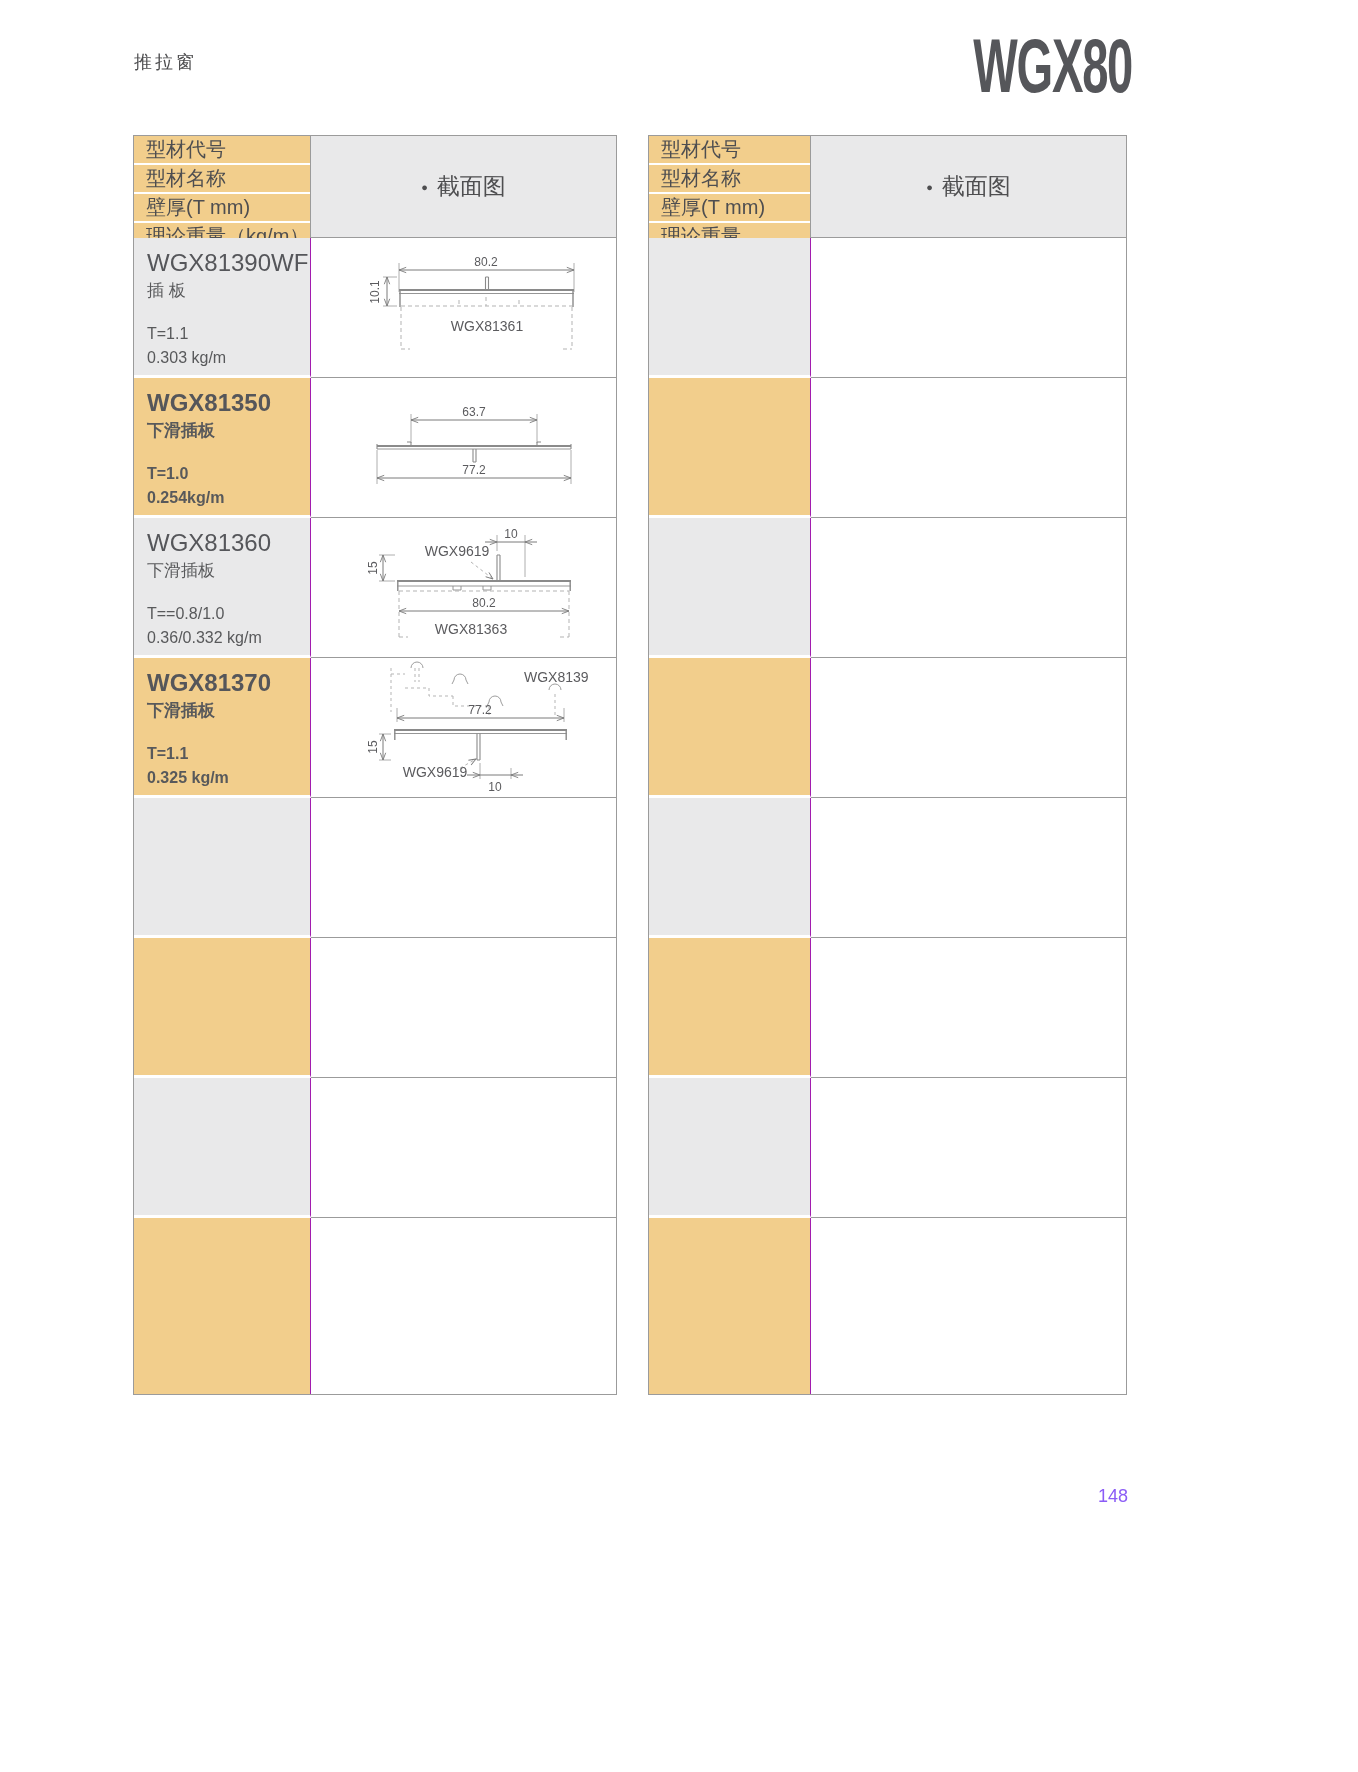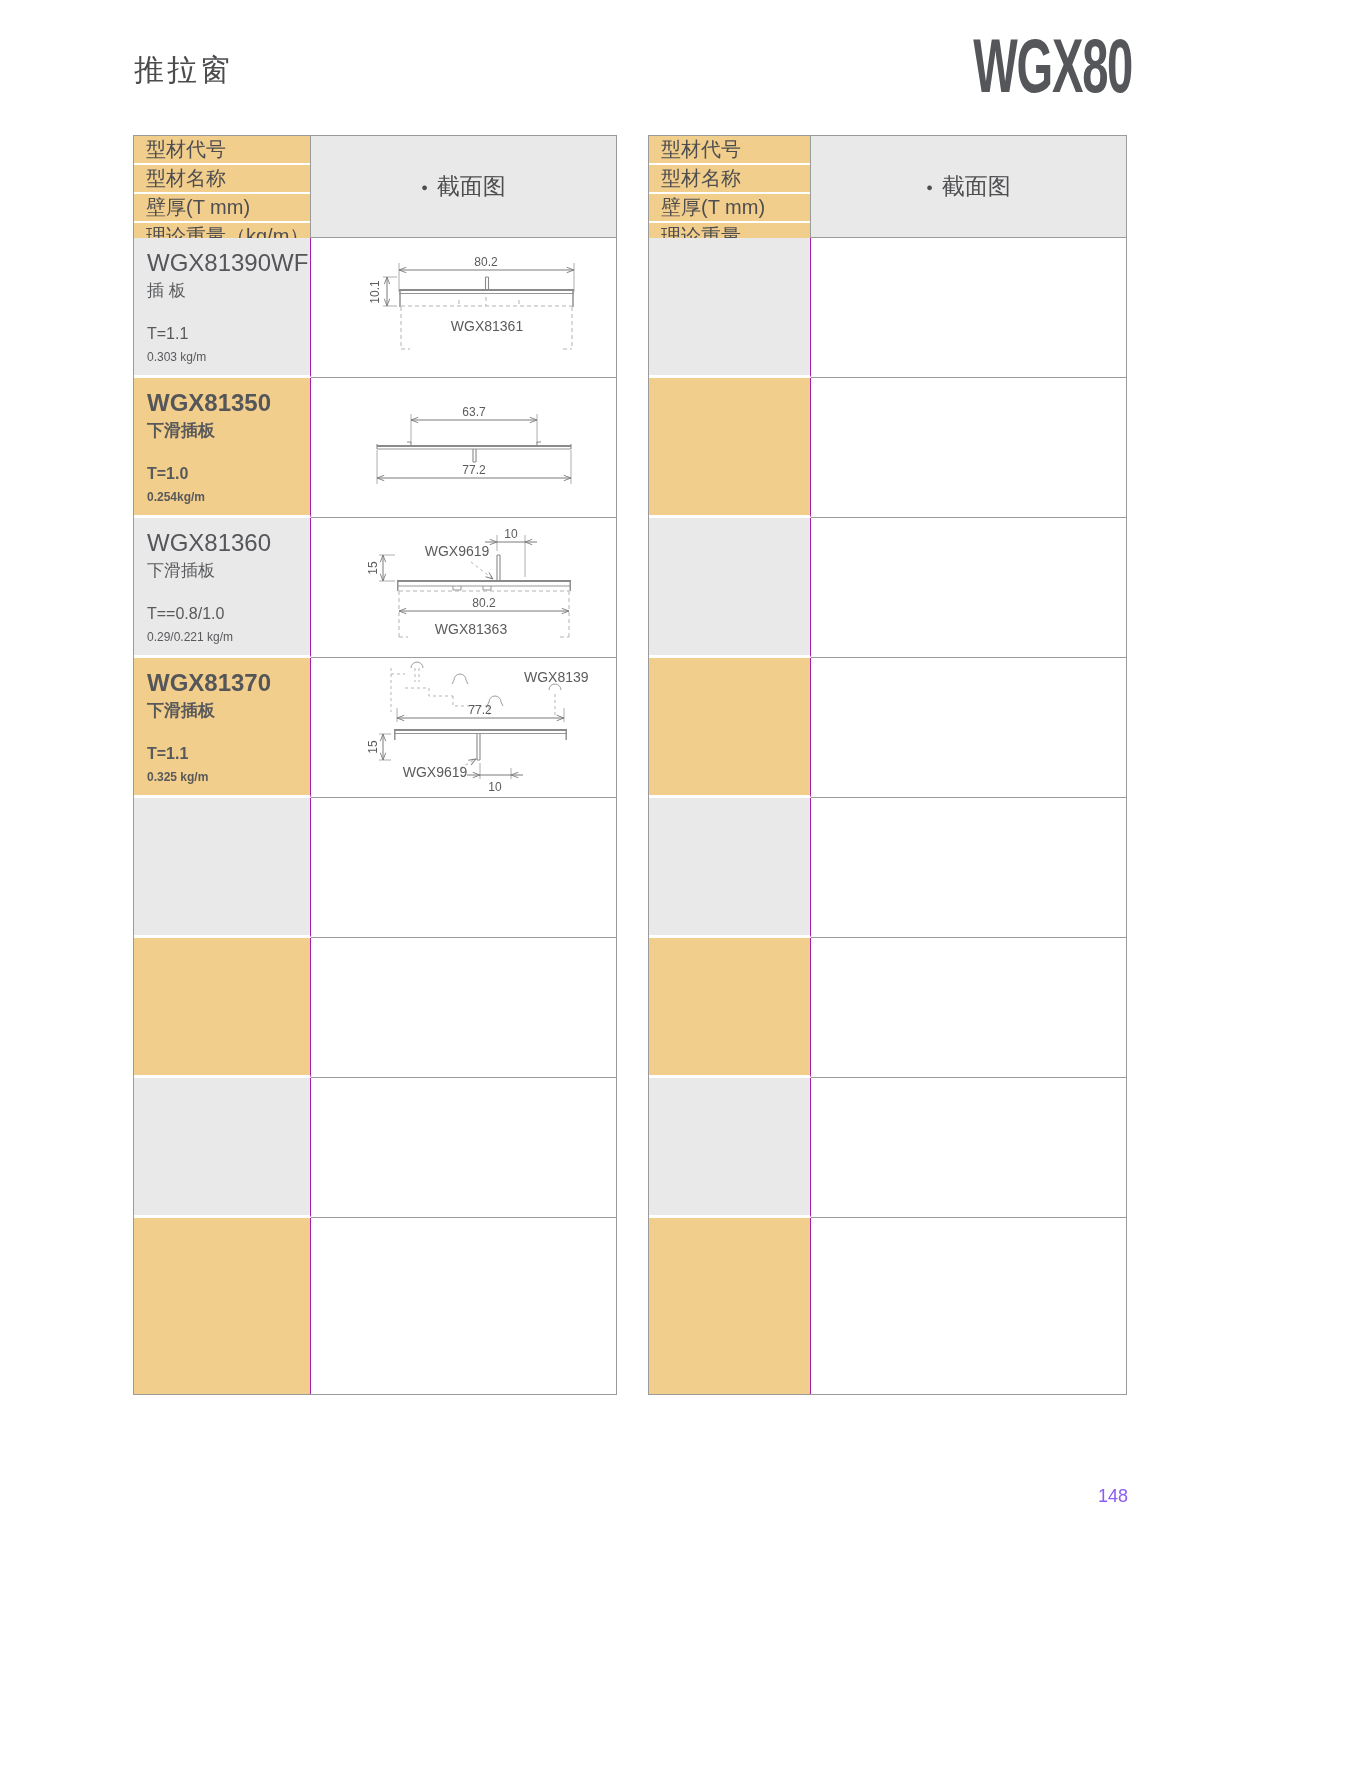--- a/index.html
+++ b/index.html
@@ -1,21 +1,21 @@
 <!DOCTYPE html>
 <html><head>
 <meta charset="utf-8">
 <style>
   html,body{margin:0;padding:0;}
   body{
     width:1358px;height:1772px;position:relative;background:#ffffff;
     font-family:"Liberation Sans","DejaVu Sans",sans-serif;color:#58595B;
     overflow:hidden;
   }
-  .page-title{position:absolute;left:134px;top:50px;font-size:30px;letter-spacing:3px;color:#4c4c4e;}
+  .page-title{position:absolute;left:134px;top:50px;font-size:18px;letter-spacing:3px;color:#4c4c4e;}
   .series{
     position:absolute;top:28px;right:226px;font-size:76px;font-weight:bold;color:#55565A;
     transform:scaleX(0.62);transform-origin:100% 0;letter-spacing:-2px;line-height:1;
   }
   .tbl{position:absolute;top:135px;border:1px solid #9B9B9B;background:#fff;}
   .tbl.left{left:133px;width:482px;}
   .tbl.right{left:648px;width:477px;}
   .thead{display:flex;height:101px;border-bottom:1px solid #9B9B9B;}
   .hlabels{display:flex;flex-direction:column;border-right:1px solid #9B9B9B;box-sizing:border-box;}
   .left .hlabels{width:177px;}
@@ -38,21 +38,21 @@
   .dcell{
     flex:1;border-bottom:1px solid #9B9B9B;box-sizing:border-box;background:#fff;
     display:flex;align-items:center;justify-content:center;text-decoration:underline;
   }
   .r:last-child .lcell,.r:last-child .dcell{border-bottom:none;}
   .r.gray .lcell{background:#E9E9EA;}
   .r.yellow .lcell{background:#F2CE8C;font-weight:bold;}
   .code{font-size:24px;line-height:26px;color:#55565A;}
   .pname{font-size:17px;margin-top:5px;line-height:19px;}
   .thick{font-size:16px;margin-top:24px;line-height:19px;}
-  .wt{font-size:12px;margin-top:5px;line-height:19px;}
+  .wt{font-size:16px;margin-top:5px;line-height:19px;}
   .page-num{position:absolute;top:1486px;right:230px;font-size:18px;color:#8b5cf6;}
   svg text{font-family:"Liberation Sans","DejaVu Sans",sans-serif;}
 </style>
 </head>
 <body>
 
 <div class="page-title">推拉窗</div>
 <div class="series">WGX80</div>
 
 <div class="tbl left">
@@ -141,21 +141,21 @@
         </g>
       </svg>
     </div>
   </div>
 
   <div class="r gray">
     <div class="lcell">
       <div class="code">WGX81360</div>
       <div class="pname">下滑插板</div>
       <div class="thick">T==0.8/1.0</div>
-      <div class="wt">0.29/0.221 kg/m</div>
+      <div class="wt">0.36/0.332 kg/m</div>
     </div>
     <div class="dcell">
       <svg width="250" height="125" viewBox="0 0 250 125">
         <defs>
             <marker id="a3" viewBox="0 0 10 10" refX="9" refY="5" markerWidth="9" markerHeight="9" orient="auto-start-reverse">
               <path d="M1,2 L9,5 L1,8" fill="none" stroke="#7a7a7a" stroke-width="1"></path>
             </marker>
           </defs>
         <g fill="none">
           <path d="M158,10 V26 M186,10 V52 M40,30 H56 M40,56 H56" stroke="#a5a5a5" stroke-width="0.9"></path>

